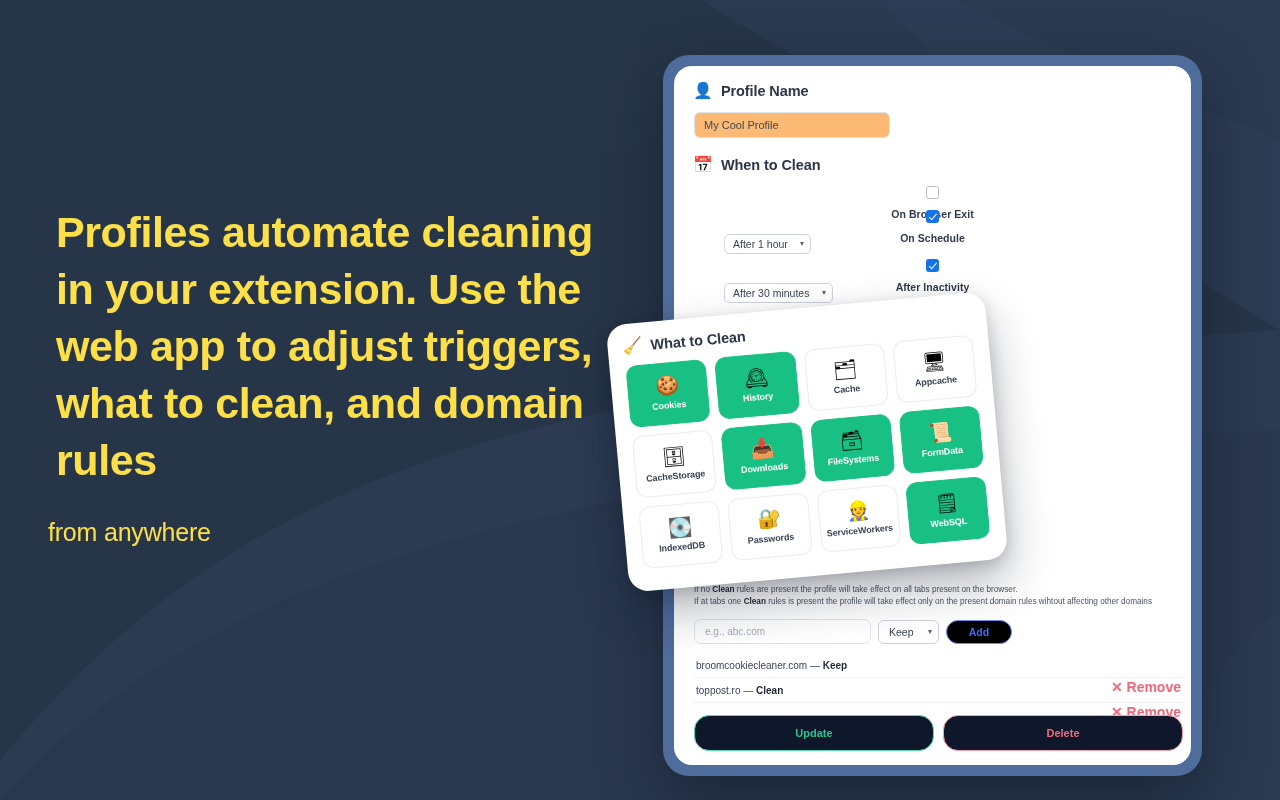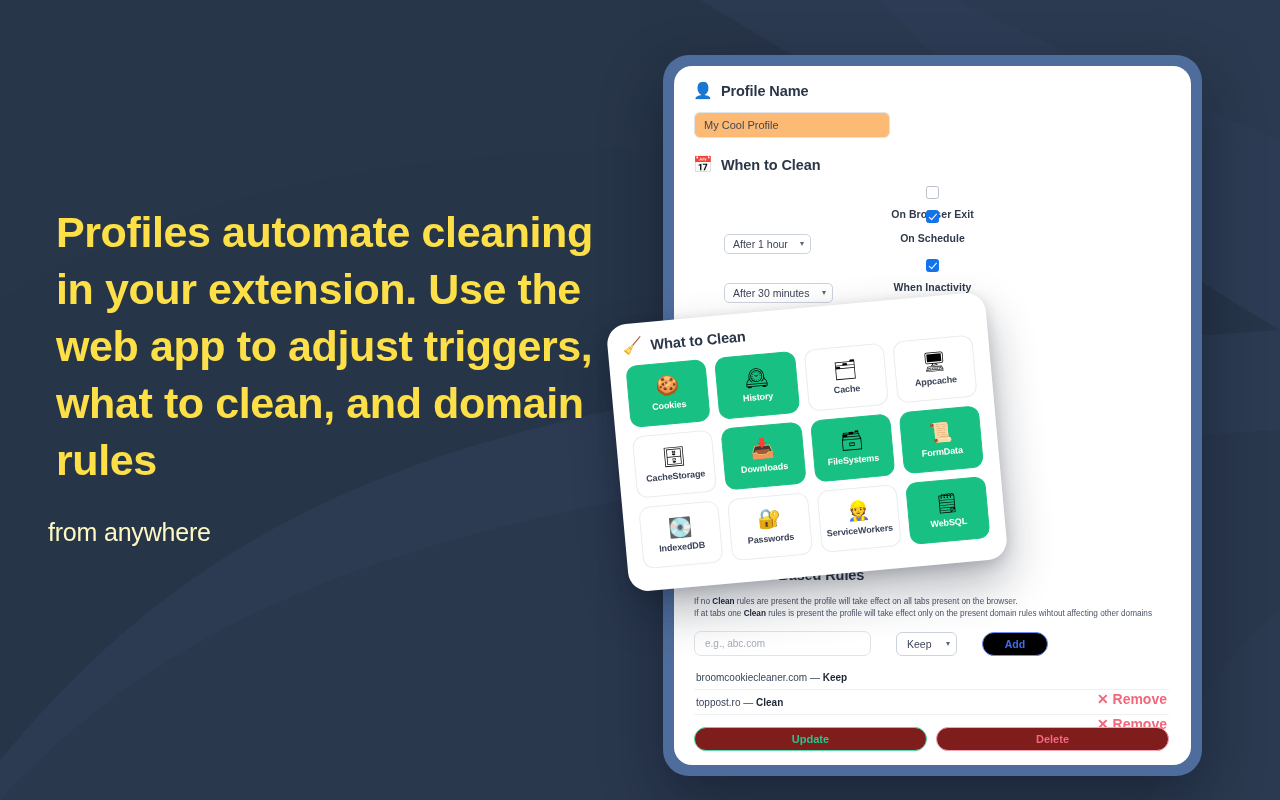--- a/index.html
+++ b/index.html
@@ -34,21 +34,21 @@
   }
   .hero-headline {
     color: #fde047;
     font-size: 43px;
     line-height: 57px;
     font-weight: 700;
     letter-spacing: -0.4px;
     margin: 8px;
   }
   .hero-sub {
-    color: #fef9c3;
+    color: #fde047;
     font-size: 25px;
     font-weight: 400;
     line-height: 34px;
     margin: 26px 0 0 0;
     letter-spacing: -0.2px;
   }
 
   
   .app-frame {
     position: absolute;
@@ -188,35 +188,35 @@
     pointer-events: none;
     font-size: 8px;
     color: #59637a;
     line-height: 1;
   }
 
   
   .domain-block {
     position: absolute;
     left: 20px;
-    right: 22px;
+    right: 8px;
     bottom: 14px;
   }
   .rules-note {
     font-size: 8.2px;
     line-height: 12px;
     color: #4a5468;
     margin: 0 0 11px 0;
   }
   .rules-note b { font-weight: 700; color: #232c3c; }
 
   .rule-form {
     display: flex;
     align-items: center;
-    gap: 25px;
+    gap: 7px;
     margin-bottom: 9px;
   }
   .domain-input {
     flex: none;
     width: 177px;
     height: 25px;
     box-sizing: border-box;
     border: 1px solid #dfe3ea;
     border-radius: 7px;
     background: #fff;
@@ -274,23 +274,23 @@
     margin-top: 44px;
   }
 
   .action-row {
     display: flex;
     gap: 9px;
     margin-top: 12px;
   }
   .act-btn {
     flex: 1;
-    height: 24px;
+    height: 36px;
     border-radius: 15px;
-    background: #7f1d1d;
+    background: #0f172a;
     font-size: 11px;
     font-weight: 600;
     font-family: "Liberation Sans", sans-serif;
     cursor: pointer;
     padding: 0;
   }
   .act-update { border: 1.3px solid #56dcab; color: #25c68c; }
   .act-delete { border: 1.3px solid #f4a3af; color: #f4697c; }
 
   
@@ -387,21 +387,21 @@
         <span class="sel-holder">
           <select class="mini-select">
             <option>After 1 hour</option>
           </select>
           <span class="caret">▾</span>
         </span>
       </div>
 
       <div class="chk-row">
         <span class="chk on"></span>
-        <span class="chk-label">When Inactivity</span>
+        <span class="chk-label">After Inactivity</span>
       </div>
       <div class="sel-wrap">
         <span class="sel-holder">
           <select class="mini-select">
             <option>After 30 minutes</option>
           </select>
           <span class="caret">▾</span>
         </span>
       </div>
 

